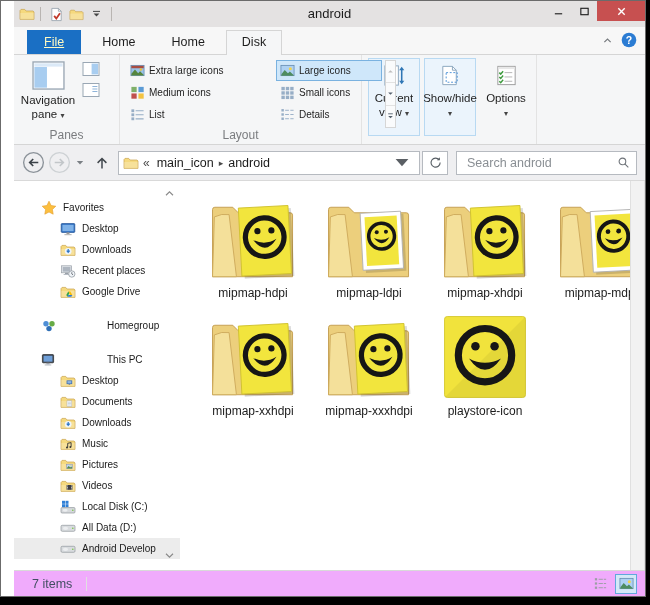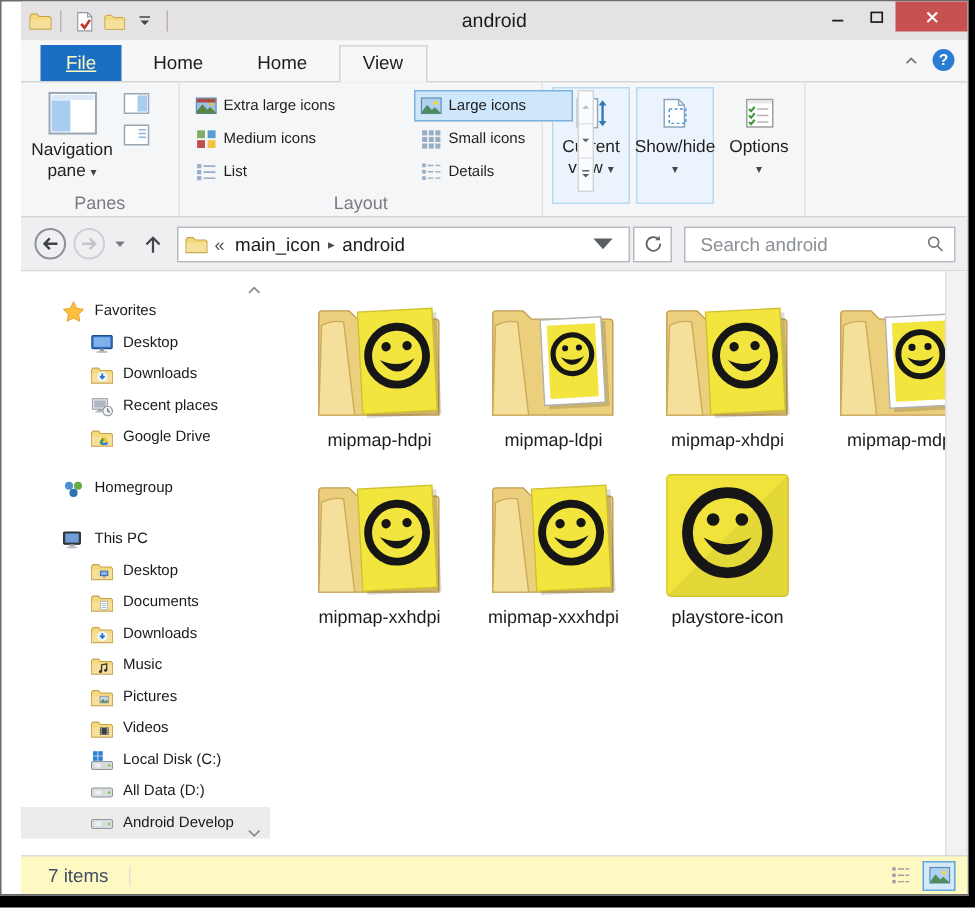--- a/index.html
+++ b/index.html
@@ -97,36 +97,36 @@
 
   
   .content{flex:1;display:flex;background:#fff;min-height:0;}
   .sidebar{width:166px;flex:0 0 auto;position:relative;padding-top:16px;overflow:hidden;box-sizing:border-box;}
   .sb-item{height:21px;display:flex;align-items:center;font-size:10px;color:#1a1a1a;
            white-space:nowrap;overflow:hidden;cursor:default;}
   .sb-item .sb-icon{margin-right:6px;}
   .sb-item .sb-icon svg{width:16px;height:16px;}
   .sb-item.lv0{padding-left:27px;}
   .sb-item.lv1{padding-left:46px;}
-  .sb-item.gap{margin-top:13px;}
+  .sb-item.gap{margin-top:13px;gap:44px;}
   .sb-item.hl{background:#ececec;}
   .sb-scroll{position:absolute;right:4px;width:13px;height:9px;display:flex;align-items:center;justify-content:center;}
   .sb-scroll svg{width:11px;height:7px;}
   .sb-scroll.up{top:8px;}
   .sb-scroll.down{bottom:10px;}
   .files{flex:1;padding:12px 0 0 17px;display:grid;grid-template-columns:repeat(4,116px);
          grid-auto-rows:118px;align-content:start;min-width:0;}
   .tile{width:112px;display:flex;flex-direction:column;align-items:center;cursor:default;}
   .tile-icon{width:92px;height:92px;display:flex;align-items:center;justify-content:center;}
   .tile-icon svg{width:92px;height:92px;}
   .tile-label{font-size:12px;color:#1c1c1c;margin-top:1px;white-space:nowrap;}
   .vscroll{width:13px;flex:0 0 auto;background:#f2f2f2;border-left:1px solid #e0e0e0;border-right:1px solid #e0e0e0;}
 
   
-  .statusbar{height:25px;background:#fef9c3;border-top:1px solid #d9d9d9;display:flex;
+  .statusbar{height:25px;background:#f0abfc;border-top:1px solid #d9d9d9;display:flex;
              align-items:center;flex:0 0 auto;padding:0 8px 0 18px;justify-content:space-between;}
   .status-count{font-size:12.5px;color:#424e63;}
   .status-sep{width:1px;height:14px;background:#e0e0e0;margin-left:14px;}
   .status-right{margin-left:auto;display:flex;align-items:center;gap:4px;}
   .status-viewbtn{width:22px;height:20px;display:flex;align-items:center;justify-content:center;
                   border:1px solid transparent;box-sizing:border-box;}
   .status-viewbtn.selected{border-color:var(--status-sel,#61a8dc);background:#d3e9f8;}
   .status-viewbtn svg{width:15px;height:15px;}
 </style>
 </head>
@@ -179,21 +179,21 @@
             <path d="M2.5 2.5l7 7M9.5 2.5l-7 7" stroke="#fff" stroke-width="1.5"></path>
           </svg>
         </span>
     </div>
   </div>
 
   <div class="tabstrip">
     <span class="tab tab-file">File</span>
     <span class="tab">Home</span>
     <span class="tab">Home</span>
-    <span class="tab selected">View</span>
+    <span class="tab selected">Disk</span>
     <div class="tabstrip-right">
       <span class="ic min-ribbon">
           <svg viewBox="0 0 12 10" xmlns="http://www.w3.org/2000/svg">
             <path d="M2.5 6.8 6 3.4 9.5 6.8" fill="none" stroke="#767a7e" stroke-width="1.3"></path>
           </svg>
         </span>
       <span class="ic help">
           <svg viewBox="0 0 16 16" xmlns="http://www.w3.org/2000/svg">
             <circle cx="8" cy="8" r="7.3" fill="#2b7cd3"></circle>
             <text x="8" y="11.6" font-size="10.5" font-weight="bold" fill="#fff" text-anchor="middle" font-family="Liberation Sans,sans-serif">?</text>

